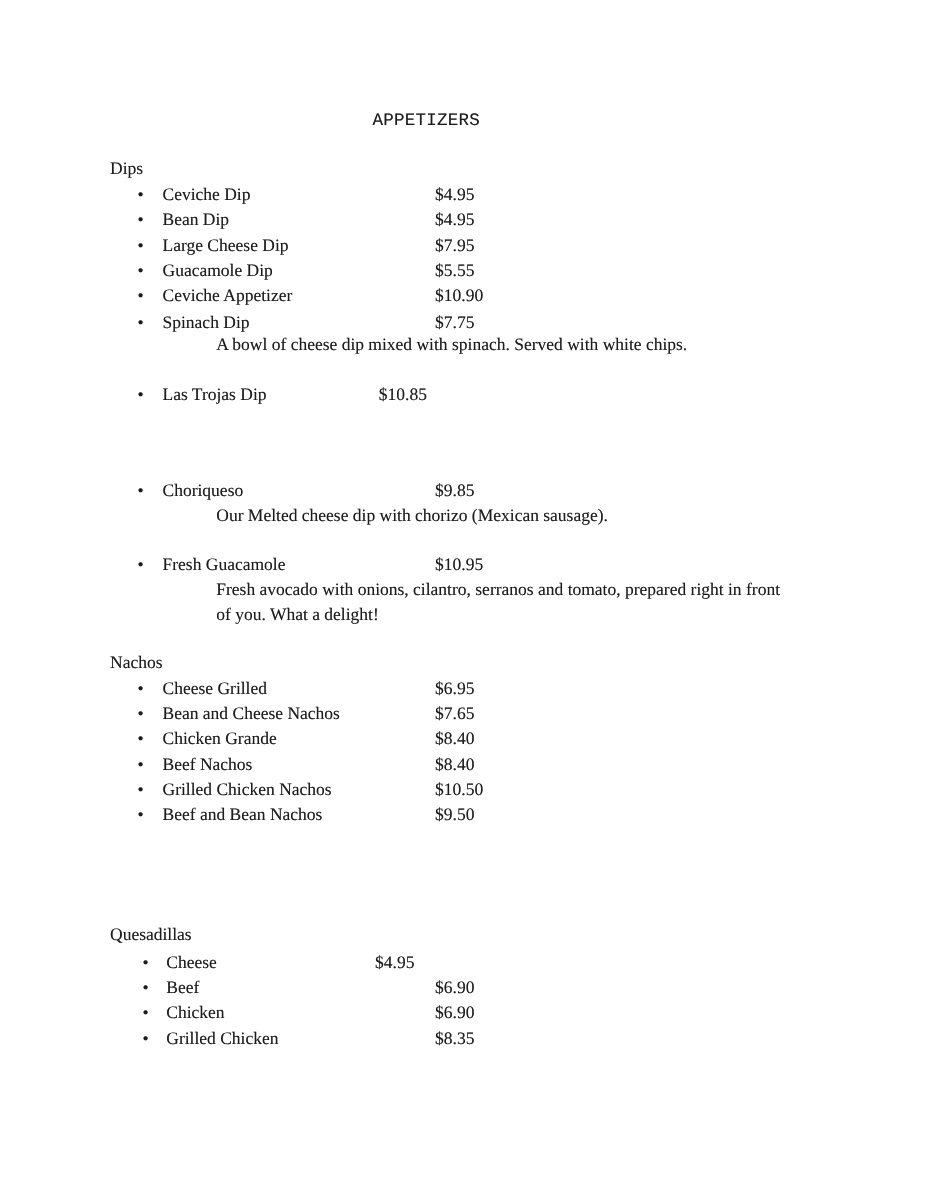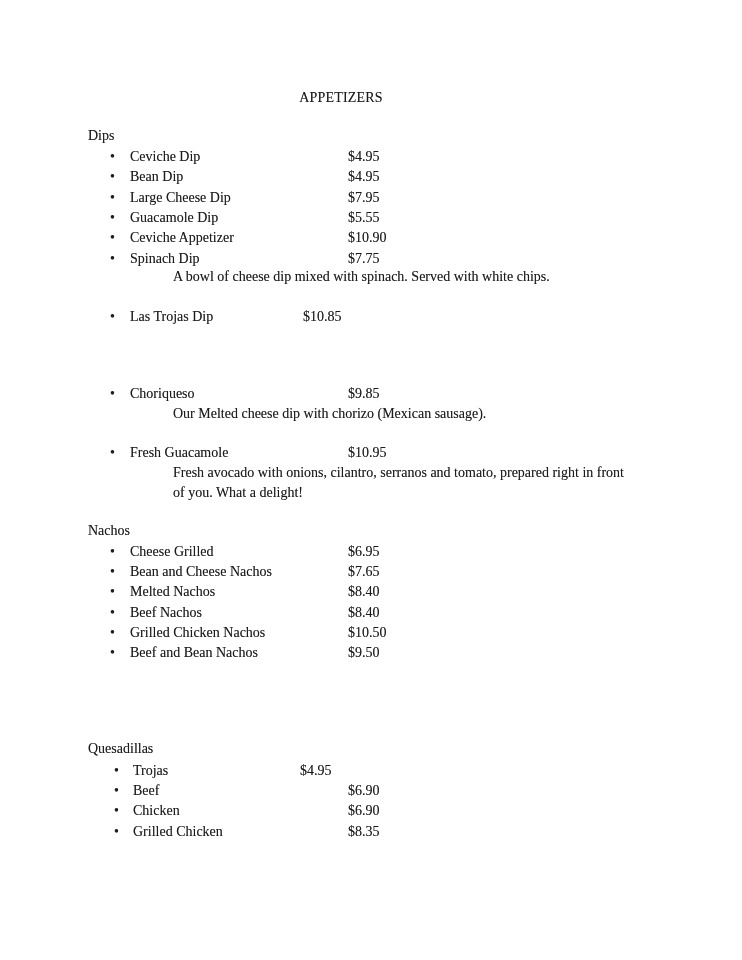--- a/index.html
+++ b/index.html
@@ -3,21 +3,21 @@
 <meta charset="utf-8">
 <style>
   html,body{margin:0;padding:0;background:#ffffff;}
   .page{
     position:relative;width:742px;height:960px;background:#ffffff;overflow:hidden;
     font-family:"Liberation Serif","DejaVu Serif",serif;
     font-size:14px;color:#1c1c1c;
   }
   .t{position:absolute;white-space:nowrap;line-height:17px;
      text-shadow:0 0 0.5px rgba(25,25,25,0.45);}
-  .title{left:0;width:682px;text-align:center;letter-spacing:0.2px;}
+  .title{left:0;width:682px;text-align:center;letter-spacing:0.2px;font-family:Liberation Mono, monospace;}
   .heading{left:88px;}
   .row{position:absolute;left:0;width:742px;height:18px;}
   .row .b{position:absolute;left:110px;top:0;line-height:17px;
           text-shadow:0 0 0.5px rgba(25,25,25,0.45);}
   .row .n{position:absolute;left:130px;top:0;line-height:17px;white-space:nowrap;
           text-shadow:0 0 0.5px rgba(25,25,25,0.45);}
   .row .p{position:absolute;left:348px;top:0;line-height:17px;white-space:nowrap;
           text-shadow:0 0 0.5px rgba(25,25,25,0.45);}
   .row.q .b{left:114px;}
   .row.q .n{left:133px;}
@@ -94,21 +94,21 @@
     <span class="n">Cheese Grilled</span>
     <span class="p">$6.95</span>
   </div>
   <div class="row" style="top:563px">
     <span class="b">•</span>
     <span class="n">Bean and Cheese Nachos</span>
     <span class="p">$7.65</span>
   </div>
   <div class="row" style="top:583px">
     <span class="b">•</span>
-    <span class="n">Melted Nachos</span>
+    <span class="n">Chicken Grande</span>
     <span class="p">$8.40</span>
   </div>
   <div class="row" style="top:604px">
     <span class="b">•</span>
     <span class="n">Beef Nachos</span>
     <span class="p">$8.40</span>
   </div>
   <div class="row" style="top:624px">
     <span class="b">•</span>
     <span class="n">Grilled Chicken Nachos</span>
@@ -117,21 +117,21 @@
   <div class="row" style="top:644px">
     <span class="b">•</span>
     <span class="n">Beef and Bean Nachos</span>
     <span class="p">$9.50</span>
   </div>
 
   <div class="t heading" style="top:740px">Quesadillas</div>
 
   <div class="row q" style="top:762px">
     <span class="b">•</span>
-    <span class="n">Trojas</span>
+    <span class="n">Cheese</span>
     <span class="p near">$4.95</span>
   </div>
   <div class="row q" style="top:782px">
     <span class="b">•</span>
     <span class="n">Beef</span>
     <span class="p">$6.90</span>
   </div>
   <div class="row q" style="top:802px">
     <span class="b">•</span>
     <span class="n">Chicken</span>

